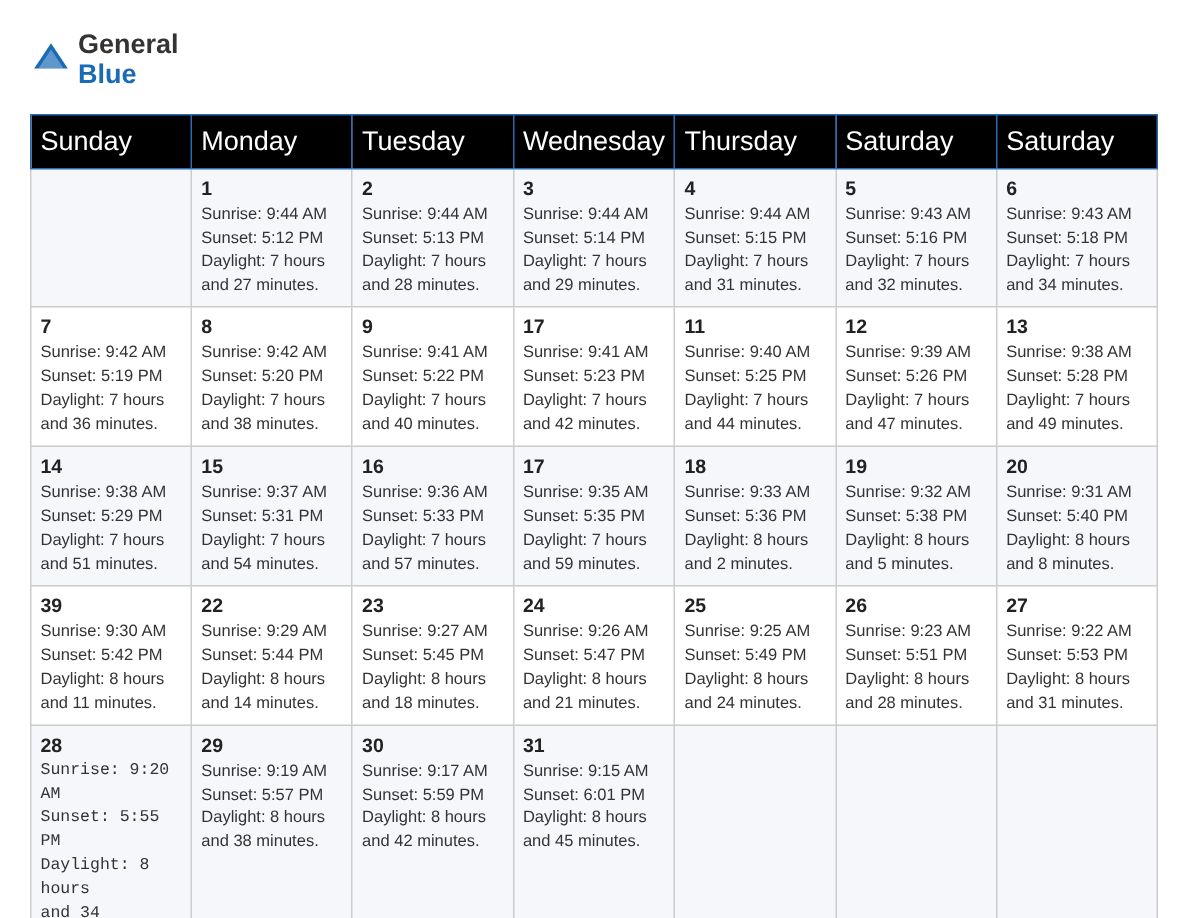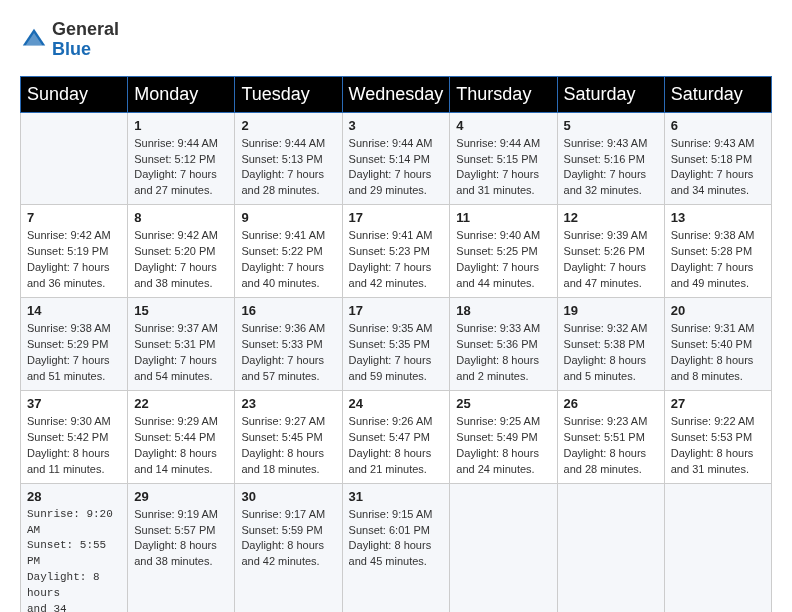--- a/index.html
+++ b/index.html
@@ -264,21 +264,21 @@
         <td>
           <span class="day-num">20</span>
           <div class="day-info" style="white-space: pre-line;">Sunrise: 9:31 AM
 Sunset: 5:40 PM
 Daylight: 8 hours
 and 8 minutes.</div>
         </td>
       </tr>
       <tr>
         <td>
-          <span class="day-num">37</span>
+          <span class="day-num">39</span>
           <div class="day-info" style="white-space: pre-line;">Sunrise: 9:30 AM
 Sunset: 5:42 PM
 Daylight: 8 hours
 and 11 minutes.</div>
         </td>
         <td>
           <span class="day-num">22</span>
           <div class="day-info" style="white-space: pre-line;">Sunrise: 9:29 AM
 Sunset: 5:44 PM
 Daylight: 8 hours

